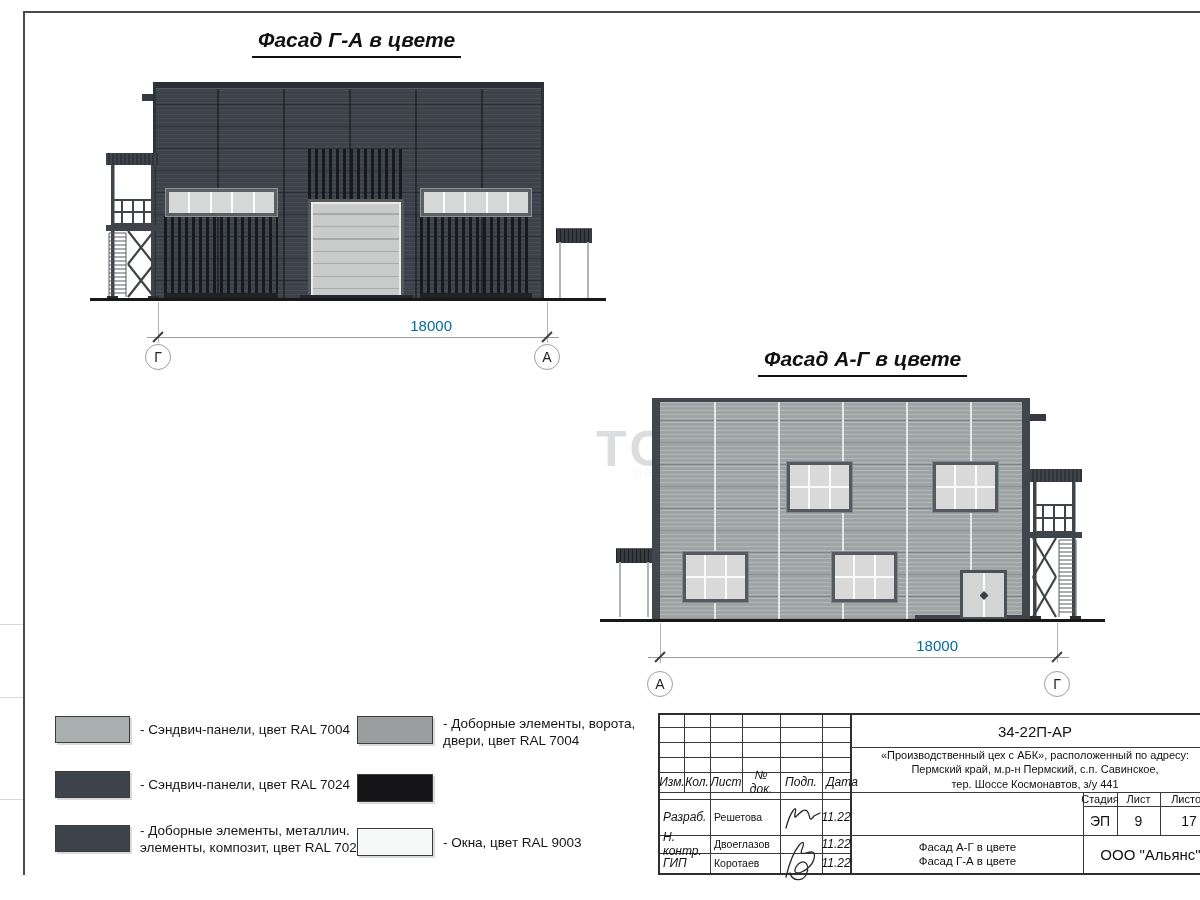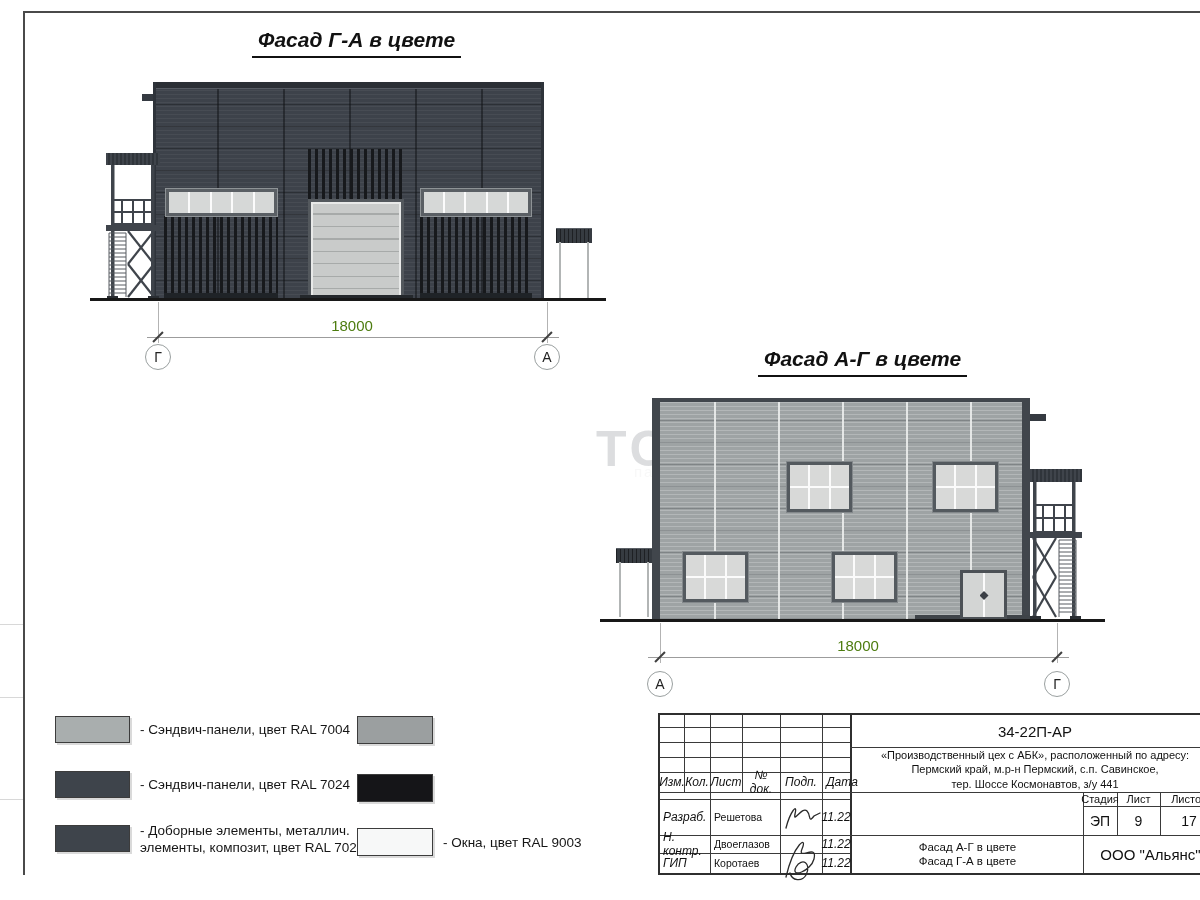--- a/index.html
+++ b/index.html
@@ -49,21 +49,21 @@
   .door{border:3px solid #4c5156;box-sizing:border-box;background:#fbfbfb;display:flex;gap:2px;}
   .door .leaf{flex:1;background:#d3d5d4;}
   .door .handle{position:absolute;left:50%;top:50%;width:9px;height:9px;margin:-4px 0 0 -4px;
     background:#3a3f45;clip-path:polygon(50% 0,100% 50%,50% 100%,0 50%);}
   .plinth{background:#3f4449;}
   
   .ground{background:#181818;}
   .extline{background:#b3b3b3;width:1px;}
   .dimline{background:#9c9c9c;height:1px;}
   .tick{width:2px;height:14px;background:#3f3f3f;transform:rotate(45deg);}
-  .dimtext{font-size:15px;color:#4d7c0f;text-align:center;}
+  .dimtext{font-size:15px;color:#0369a1;text-align:right;}
   .axis-circle{width:26px;height:26px;border:1px solid #9aa0a0;border-radius:50%;background:#fff;
     display:flex;align-items:center;justify-content:center;font-size:14px;color:#222;box-sizing:border-box;}
   
   .wm1{font-size:50px;font-weight:700;color:rgba(145,150,155,0.32);letter-spacing:3px;}
   .wm2{font-size:15px;color:rgba(245,246,246,0.75);letter-spacing:2px;}
   
   .swatch{border:1.5px solid #3c3c3c;box-sizing:border-box;box-shadow:2px 2px 0 rgba(150,150,150,0.35);}
   .legend-label{font-size:13.5px;line-height:17px;color:#161616;white-space:pre-line;
     display:flex;align-items:center;}
   
@@ -328,20 +328,22 @@
   <div class="abs legend-label" style="left:140px;top:716px;height:27px;">- Сэндвич-панели, цвет RAL 7004</div>
 
   <div class="abs swatch" style="left: 55px; top: 771px; width: 75px; height: 27px; background: rgb(62, 68, 75);"></div>
   <div class="abs legend-label" style="left:140px;top:771px;height:27px;">- Сэндвич-панели, цвет RAL 7024</div>
 
   <div class="abs swatch" style="left: 55px; top: 825px; width: 75px; height: 27px; background: rgb(62, 68, 75);"></div>
   <div class="abs legend-label" style="left:140px;top:820px;height:38px;">- Доборные элементы, металлич.
 элементы, композит, цвет RAL 7024</div>
 
   <div class="abs swatch" style="left: 357px; top: 716px; width: 76px; height: 28px; background: rgb(155, 159, 160);"></div>
+  <div class="abs legend-label" style="left:443px;top:713px;height:38px;">- Доборные элементы, ворота,
+двери, цвет RAL 7004</div>
 
   <div class="abs swatch" style="left: 357px; top: 774px; width: 76px; height: 28px; background: rgb(21, 21, 24);"></div>
 
   <div class="abs swatch" style="left: 357px; top: 828px; width: 76px; height: 28px; background: rgb(247, 248, 248);"></div>
   <div class="abs legend-label" style="left:443px;top:828px;height:28px;">- Окна, цвет RAL 9003</div>
 
   <div class="abs tb" style="left:658px;top:713px;width:558px;height:162px;">
 
     <div class="tb-line" style="left:24px;top:0;width:1px;height:77px;"></div>
     <div class="tb-line" style="left:50px;top:0;width:1px;height:158px;"></div>

